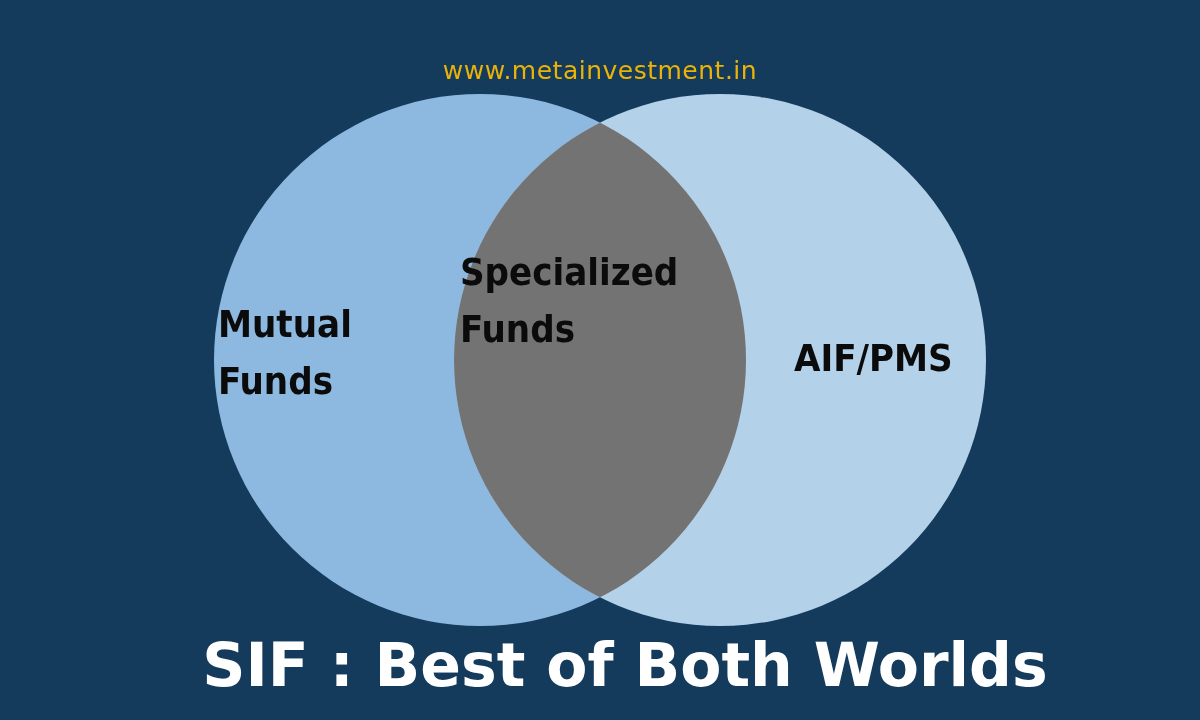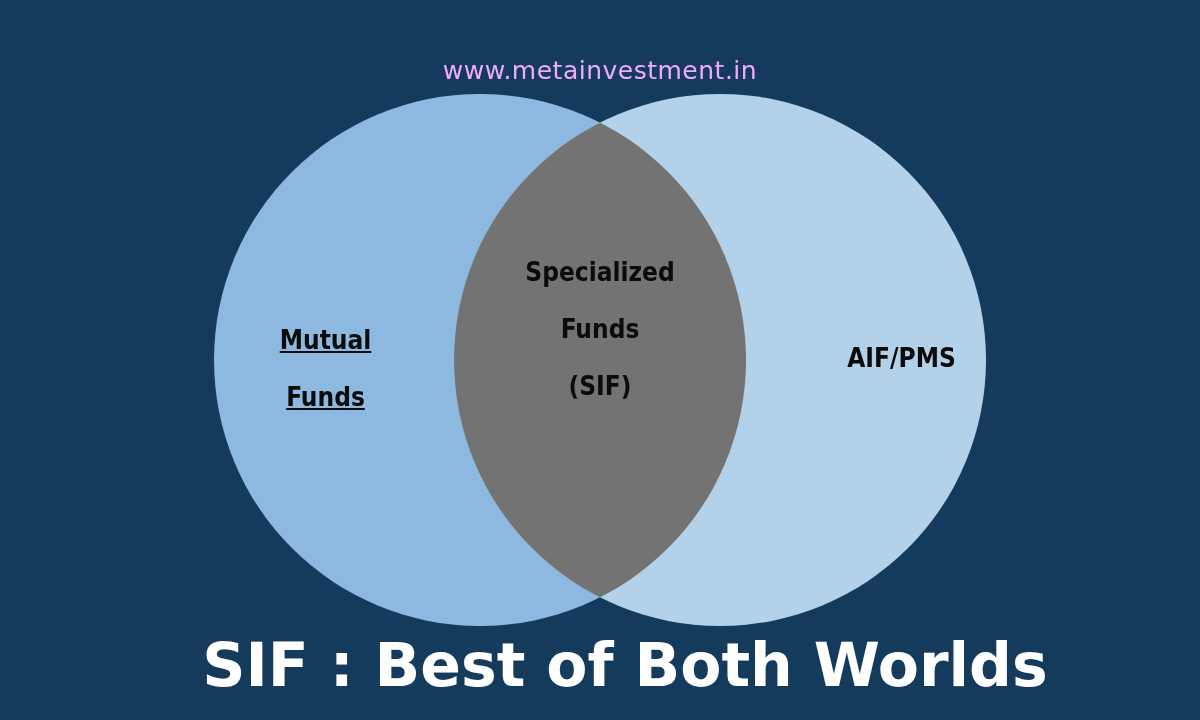--- a/index.html
+++ b/index.html
@@ -1,20 +1,20 @@
 <!DOCTYPE html>
 <html><head>
 <meta charset="utf-8">
 <style>
   html,body{margin:0;padding:0;}
   body{width:1200px;height:720px;background:#143a5c;position:relative;overflow:hidden;font-family:"DejaVu Sans","Liberation Sans",sans-serif;}
-  .url{position:absolute;top:56px;left:0;width:1200px;text-align:center;color:#f0abfc;font-size:25px;letter-spacing:0.5px;}
+  .url{position:absolute;top:56px;left:0;width:1200px;text-align:center;color:#eab308;font-size:25px;letter-spacing:0.5px;}
   svg.venn{position:absolute;left:0;top:0;}
-  .lbl{position:absolute;color:#0b0b0b;font-weight:bold;text-align:center;font-size:26px;line-height:57px;font-family:"DejaVu Sans Condensed","DejaVu Sans",sans-serif;}
-  .left-lbl{left:218px;top:312px;width:215px;text-decoration:underline;}
+  .lbl{position:absolute;color:#0b0b0b;font-weight:bold;text-align:left;font-size:38px;line-height:57px;font-family:"DejaVu Sans Condensed","DejaVu Sans",sans-serif;}
+  .left-lbl{left:218px;top:296px;width:215px;}
   .center-lbl{left:460px;top:244px;width:280px;}
   .right-lbl{left:794px;top:330px;width:215px;}
   .title{position:absolute;left:0;width:1250px;top:630px;text-align:center;color:#ffffff;font-weight:bold;font-size:60px;letter-spacing:0px;font-family:"DejaVu Sans","Liberation Sans",sans-serif;}
 </style>
 </head>
 <body>
 
 <div class="url">www.metainvestment.in</div>
 
 <svg class="venn" width="1200" height="720">
@@ -29,20 +29,19 @@
 </svg>
 
 <div class="lbl left-lbl">
   <div>Mutual</div>
   <div>Funds</div>
 </div>
 
 <div class="lbl center-lbl">
   <div>Specialized</div>
   <div>Funds</div>
-  <div>(SIF)</div>
 </div>
 
 <div class="lbl right-lbl">
   <div>AIF/PMS</div>
 </div>
 
 <div class="title">SIF : Best of Both Worlds</div>
 
 </body></html>

